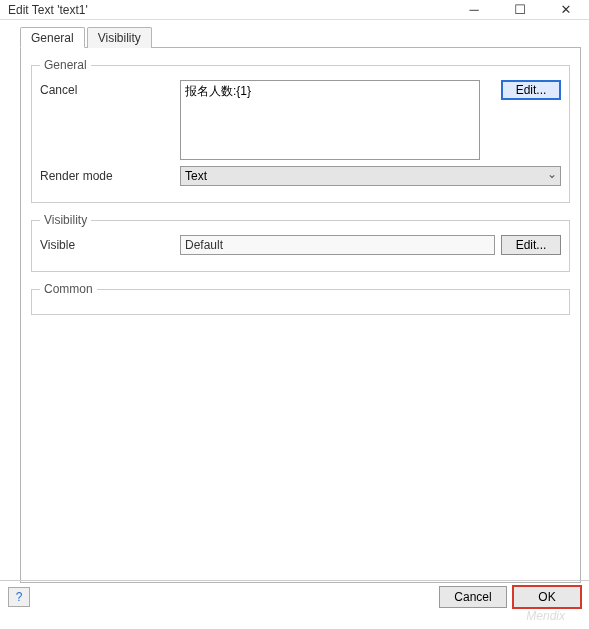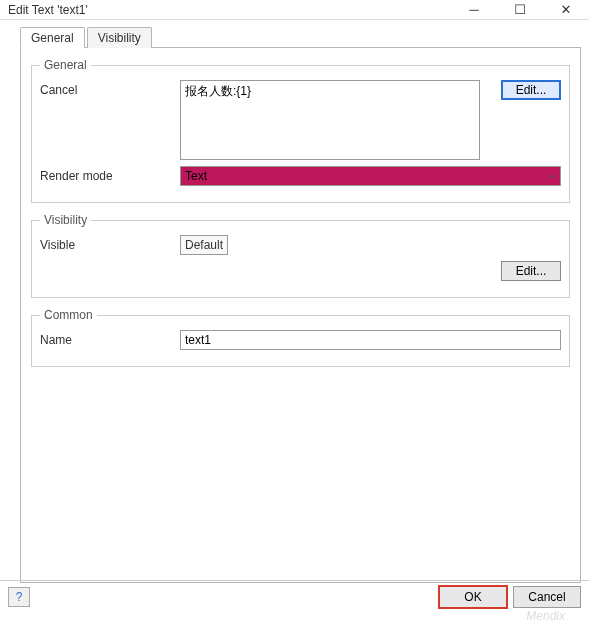--- a/index.html
+++ b/index.html
@@ -108,31 +108,31 @@
     }
     select, input[type="text"] {
       width: 100%;
       height: 20px;
       border: 1px solid #999;
       font-family: inherit;
       font-size: 12px;
       padding: 0 4px;
       background: #fff;
     }
-    select { appearance: none; padding-right: 18px; background: #be185d; }
+    select { appearance: none; padding-right: 18px; background: #e5e5e5; }
     .select-wrap { position: relative; flex: 1; }
     .select-wrap::after {
       content: "⌄";
       position: absolute;
       right: 4px; top: 1px;
       font-size: 12px;
       color: #555;
       pointer-events: none;
     }
-    .visible-wrap { display: flex; width: 100%; align-items: flex-start; gap: 6px; flex-direction: column; }
+    .visible-wrap { display: flex; width: 100%; align-items: flex-end; gap: 6px; }
     .visible-text {
       flex: 1;
       height: 20px;
       border: 1px solid #999;
       padding: 2px 4px;
       background: #f8f8f8;
     }
     .footer {
       border-top: 1px solid #ccc;
       height: 32px;
@@ -221,33 +221,27 @@
           <div class="visible-wrap">
             <div class="visible-text">Default</div>
             <button class="edit-btn">Edit...</button>
           </div>
         </div>
       </div>
     </fieldset>
 
     <fieldset>
       <legend>Common</legend>
-      <div class="row">
-        <div class="row-label">Name</div>
-        <div class="row-field">
-          <input type="text" value="text1" style="">
-        </div>
-      </div>
     </fieldset>
 
   </div>
 </div>
 
 <div class="footer">
   <div class="help-btn">
     <span>?</span>
   </div>
   <div class="footer-spacer"></div>
+  <button class="footer-btn">Cancel</button>
   <button class="footer-btn ok">OK</button>
-  <button class="footer-btn">Cancel</button>
 </div>
 
 <div class="watermark">Mendix</div>
 
 </body></html>

